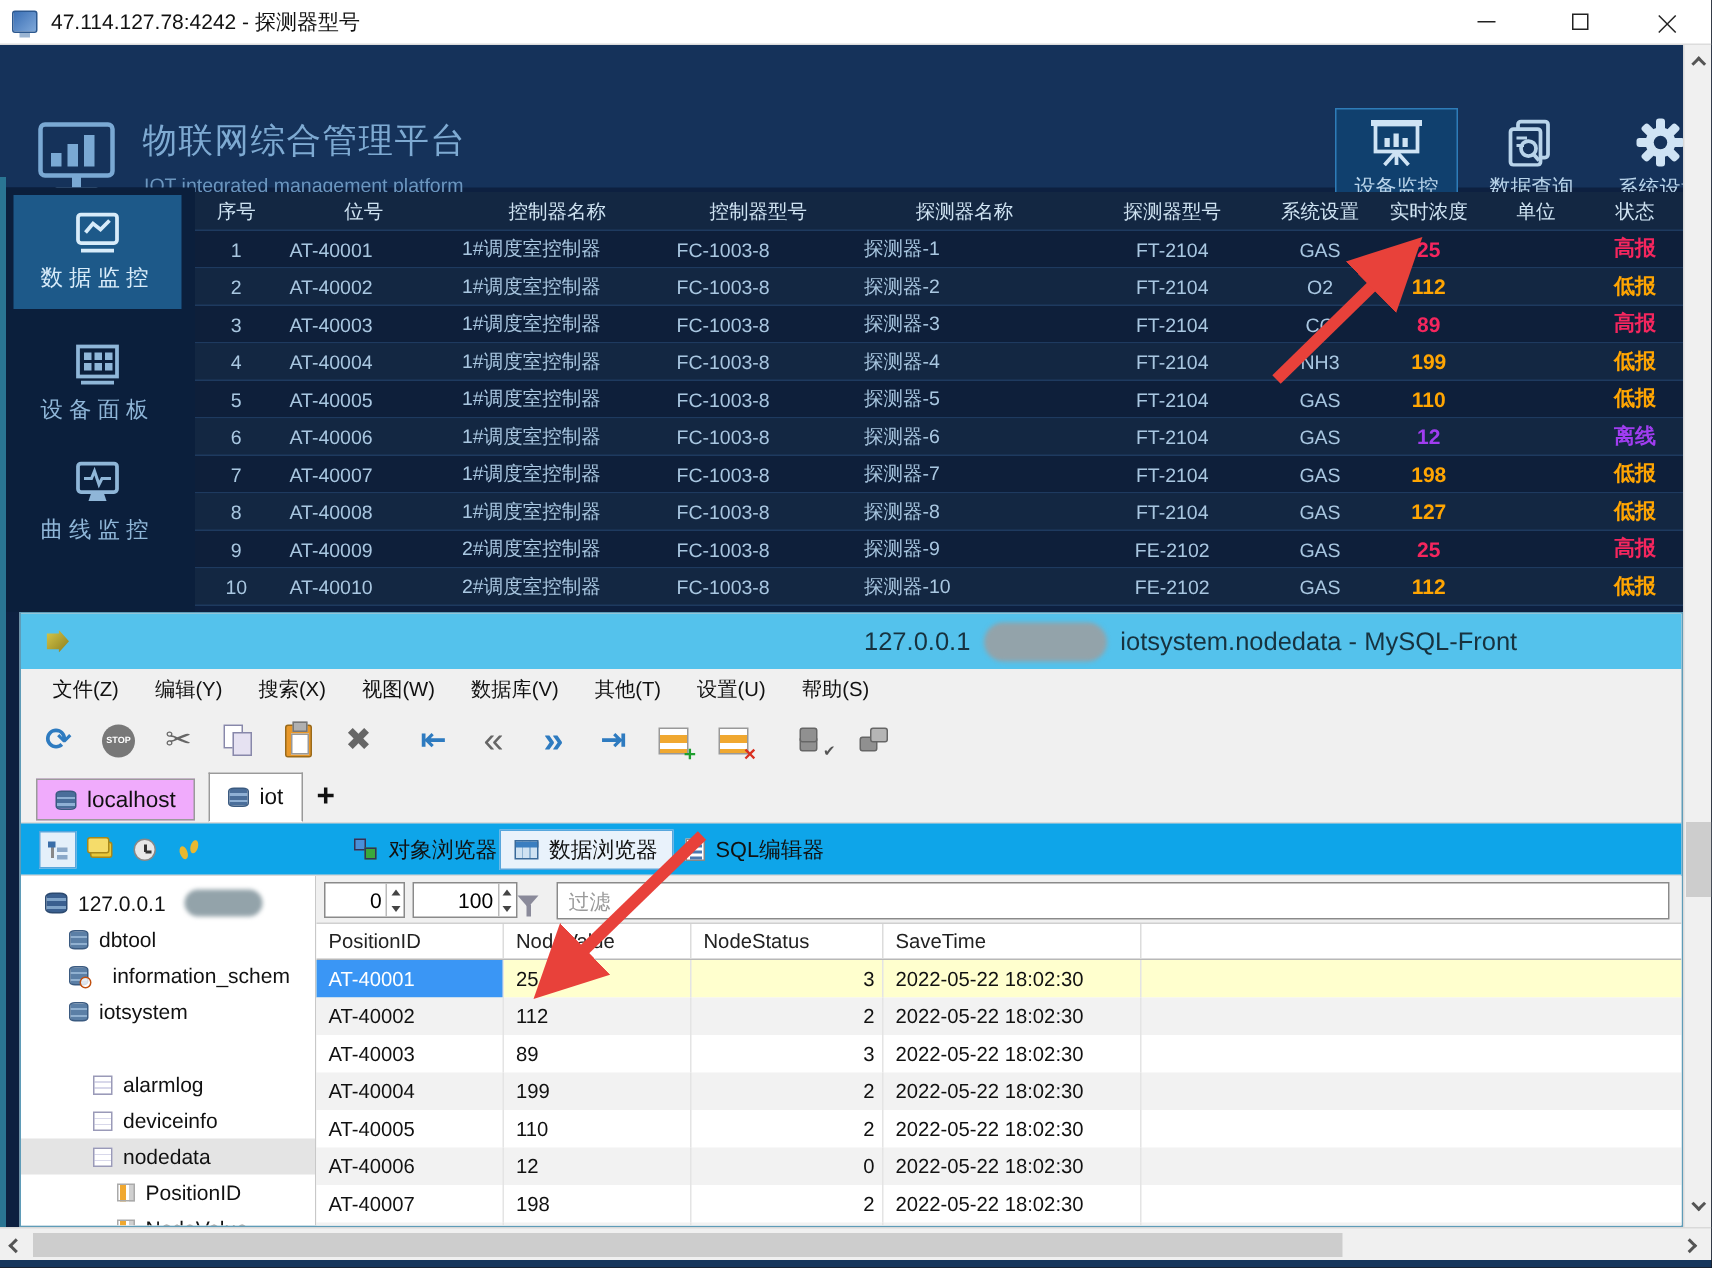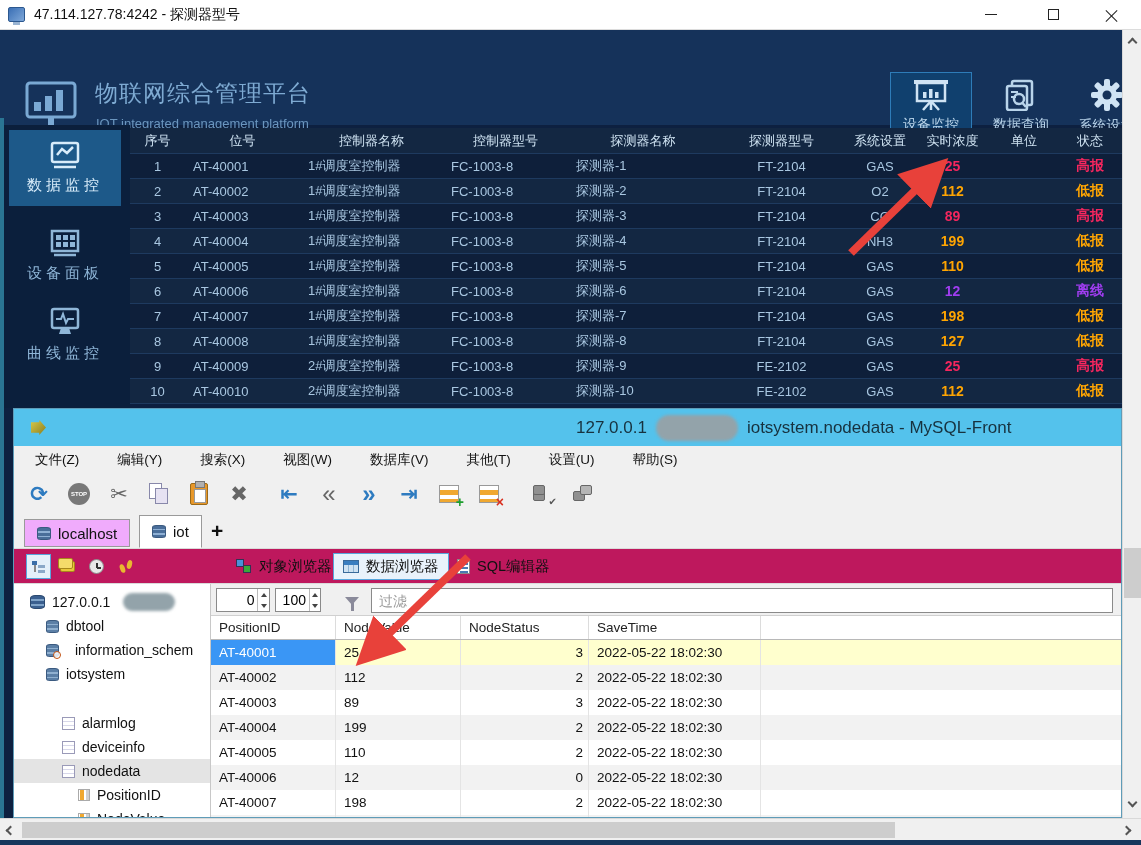--- a/index.html
+++ b/index.html
@@ -63,21 +63,21 @@
   .bottom-strip{left:0;top:840px;width:1141px;height:5px;background:#16365c;}
 
   
   .mysql{left:13px;top:408px;width:1109px;height:410px;background:#f0f0f0;border:1px solid #5f9cb8;overflow:hidden;}
   .mtitle{left:0;top:0;width:1107px;height:37px;background:#54c2ec;display:flex;align-items:center;}
   .mysql-icon{width:15px;height:15px;margin-left:17px;background:linear-gradient(135deg,#d8c94a,#8a7d1e);clip-path:polygon(0 15%,55% 15%,55% 0,100% 50%,55% 100%,55% 85%,0 85%);}
   .mtitle-text{position:absolute;left:562px;display:flex;align-items:center;gap:9px;font-size:17px;color:#17323f;}
   .blur-blob{display:inline-block;background:#93a3aa;border-radius:13px;filter:blur(1.5px);}
   .blob-title{width:82px;height:26px;}
   .blob-tree{width:52px;height:18px;border-radius:9px;vertical-align:middle;margin-left:6px;}
-  .mmenu{left:0;top:37px;width:1107px;height:28px;display:flex;align-items:center;padding-left:10px;gap:16px;}
+  .mmenu{left:0;top:37px;width:1107px;height:28px;display:flex;align-items:center;padding-left:10px;gap:2px;}
   .mmenu-item{padding:3px 11px;font-size:13.5px;color:#111;}
   .mtoolbar{left:0;top:65px;width:1107px;height:39px;display:flex;align-items:center;padding-left:12px;gap:14px;}
   .tbi{font-size:21px;line-height:1;display:inline-flex;align-items:center;justify-content:center;width:26px;height:26px;}
   .tbi.blue{color:#2e7bc0;font-weight:bold;}
   .tbi.gray{color:#666;}
   .stop-badge{width:22px;height:22px;background:#787878;border-radius:50%;color:#fff;font-size:6px;font-weight:bold;display:flex;align-items:center;justify-content:center;}
   .doc2{position:relative;width:20px;height:22px;}
   .doc2 i{position:absolute;width:13px;height:16px;background:#fff;border:1px solid #8888aa;}
   .doc2 i:first-child{left:0;top:0;}
   .doc2 i:last-child{left:6px;top:5px;background:#e6e2f2;}
@@ -93,21 +93,21 @@
   .sq2 i:first-child{left:0;top:6px;}
   .sq2 i:last-child{left:7px;top:0;background:#b5b5b5;}
   .sq2 b{position:absolute;right:-4px;bottom:-4px;color:#555;font-size:10px;}
 
   .mtabs{left:0;top:104px;width:1107px;height:35px;}
   .conn-tab{position:absolute;display:flex;align-items:center;gap:7px;font-size:15px;color:#111;padding:0 12px;border:1px solid #9a9a9a;background:#f0abfc;height:28px;top:6px;}
   .conn-tab.active{background:#fff;height:33px;top:2px;border-bottom:1px solid #fff;z-index:2;}
   .plus-tab{position:absolute;left:197px;top:6px;font-size:21px;font-weight:bold;color:#111;}
   .dbicon{width:14px;height:13px;background:repeating-linear-gradient(#4a6e9a 0 3px,#8fb0d4 3px 4.5px);border-radius:4px/2.5px;border:1px solid #3a5a80;}
 
-  .mbrowserbar{left:0;top:139px;width:1107px;height:36px;background:#be185d;border-top:1px solid #dadada;border-bottom:1px solid #dadada;}
+  .mbrowserbar{left:0;top:139px;width:1107px;height:36px;background:#0ea5e9;border-top:1px solid #dadada;border-bottom:1px solid #dadada;}
   .mini-btn{position:absolute;top:5px;width:25px;height:25px;display:flex;align-items:center;justify-content:center;}
   .mini-btn.boxed{border:1px solid #58a6dc;background:#e4f0fa;}
   .tree-glyph{width:13px;height:13px;background:
      linear-gradient(#3a6ea8 0 0) 0 1px/5px 4px no-repeat,
      linear-gradient(#8aa8c8 0 0) 6px 5px/7px 3px no-repeat,
      linear-gradient(#8aa8c8 0 0) 6px 10px/7px 3px no-repeat,
      linear-gradient(#888 0 0) 2px 4px/2px 8px no-repeat;}
   .folder-glyph{position:relative;width:15px;height:11px;background:#e8c83a;border:1px solid #a8881a;border-radius:2px;}
   .folder-glyph:before{content:"";position:absolute;left:-3px;top:-4px;width:13px;height:9px;background:#f5dc6a;border:1px solid #a8881a;border-radius:2px;}
   .clock-glyph{position:relative;width:15px;height:15px;border-radius:50%;background:#e8e8e8;border:1px solid #888;}
@@ -568,21 +568,21 @@
             <input class="spin-val" value="0" style="">
             <div class="spin-arrows">
                 <span>
                   <i class="tri-up"></i>
                 </span>
                 <span>
                   <i class="tri-down"></i>
                 </span>
               </div>
           </div>
-          <div class="spinbox" style="left:64px;width:46px;">
+          <div class="spinbox" style="left:64px;width:70px;">
             <input class="spin-val" value="100" style="">
             <div class="spin-arrows">
                 <span>
                   <i class="tri-up"></i>
                 </span>
                 <span>
                   <i class="tri-down"></i>
                 </span>
               </div>
           </div>

